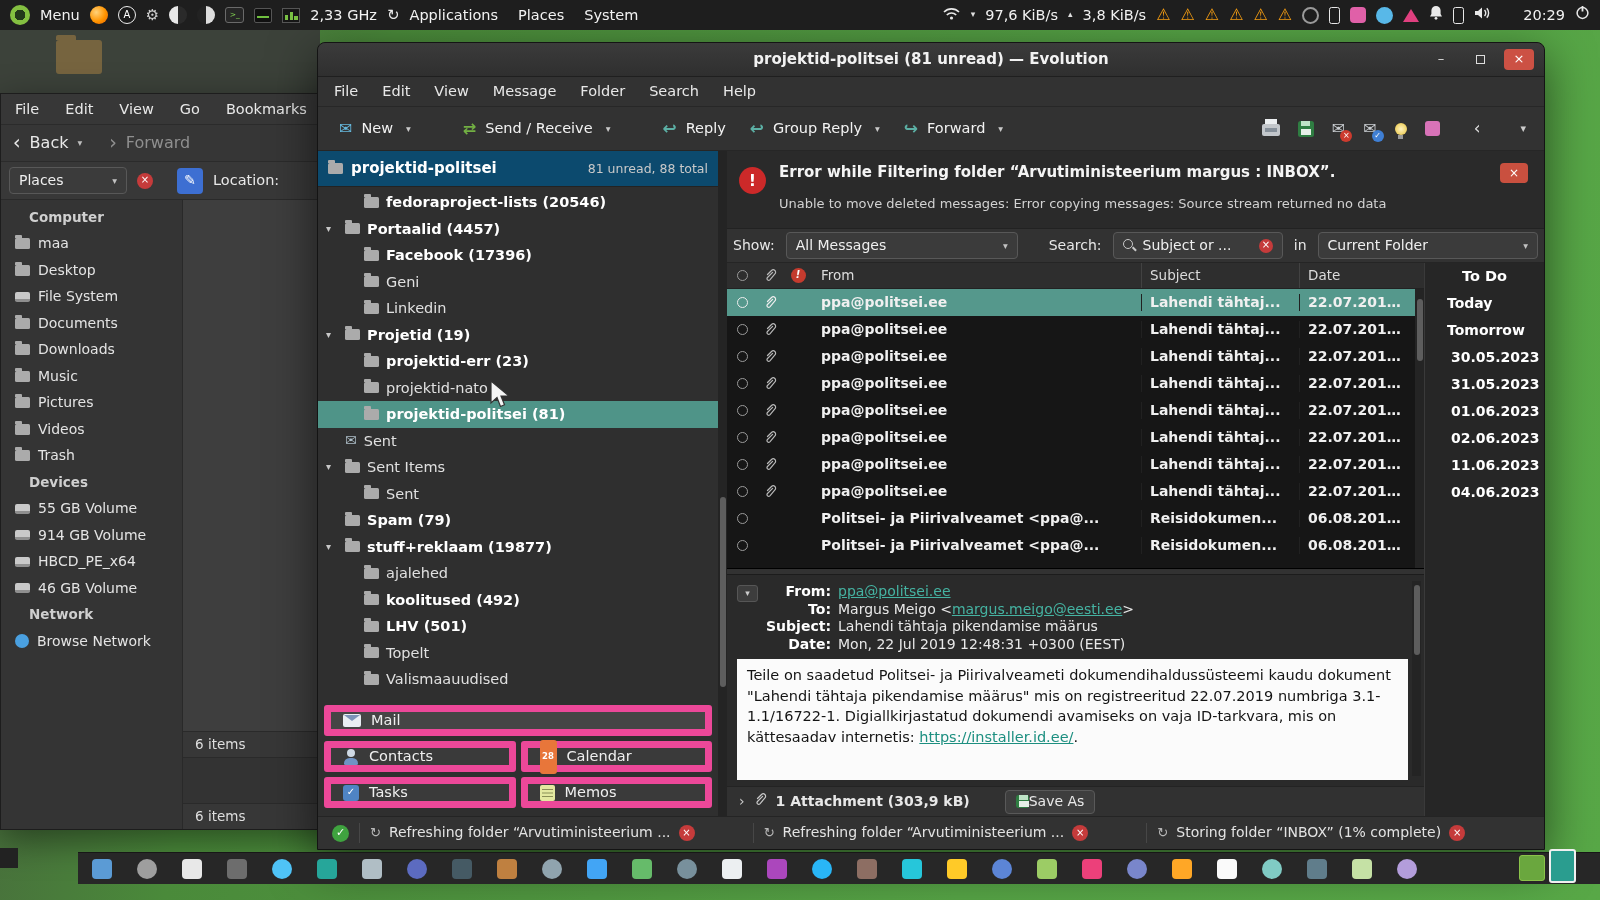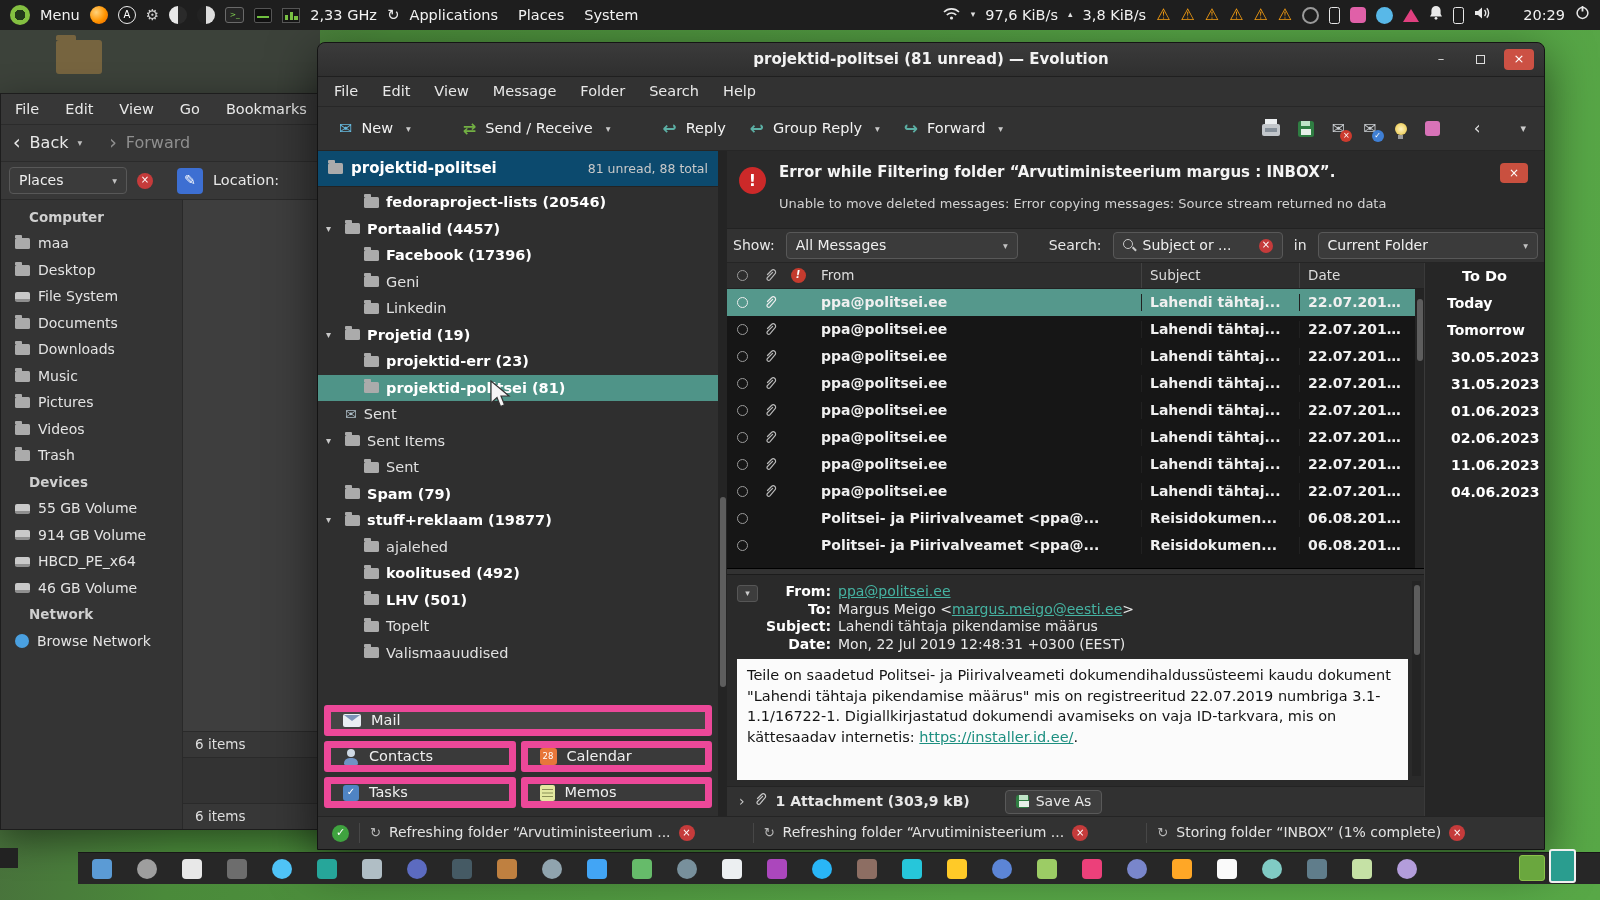--- a/index.html
+++ b/index.html
@@ -133,21 +133,21 @@
 .trow.sel{background:#4f9488}
 .sentic{color:#aebfc9;font-size:14px}
 .fp-nav{padding:5px 6px 8px;display:grid;grid-template-columns:1fr 1fr;gap:5px;flex:0 0 auto}
 .nav-btn{height:31px;background:#3a3a3a;border:7px solid #ec4899;border-radius:3px;display:flex;align-items:center;gap:10px;padding:0 12px;font-size:14.5px;color:#efefef}
 .nav-mail{grid-column:1 / 3;background:#454545}
 .nv-mail{width:18px;height:13px;background:#e9eef3;border-radius:2px;position:relative;flex:0 0 auto}
 .nv-mail::before{content:"";position:absolute;left:1px;top:1px;border-left:8px solid transparent;border-right:8px solid transparent;border-top:6px solid #7b93b8}
 .nv-person{width:16px;height:16px;position:relative;flex:0 0 auto}
 .nv-person::before{content:"";position:absolute;left:4px;top:0;width:8px;height:8px;border-radius:50%;background:#cfd9e4}
 .nv-person::after{content:"";position:absolute;left:1px;top:9px;width:14px;height:7px;border-radius:7px 7px 2px 2px;background:#6f93c4}
-.nv-cal{width:17px;height:17px;background:#e8763a;border-radius:3px;color:#fff;font-size:8.5px;font-weight:normal;display:flex;align-items:center;justify-content:center;flex:0 0 auto}
+.nv-cal{width:17px;height:34px;background:#e8763a;border-radius:3px;color:#fff;font-size:8.5px;font-weight:bold;display:flex;align-items:center;justify-content:center;flex:0 0 auto}
 .nv-task{width:16px;height:16px;background:#4f84c4;border-radius:3px;color:#fff;font-size:10px;display:flex;align-items:center;justify-content:center;flex:0 0 auto}
 .nv-memo{width:15px;height:16px;background:#e3e8a0;border-radius:2px;position:relative;flex:0 0 auto}
 .nv-memo::before{content:"";position:absolute;left:2px;top:4px;width:11px;height:1.5px;background:#8a8f56;box-shadow:0 3.5px 0 #8a8f56,0 7px 0 #8a8f56}
 
 
 .rt{flex:1;display:flex;flex-direction:column;min-width:0}
 .banner{height:78px;background:#2a2a2a;border-bottom:1px solid #222;position:relative;padding:12px 60px 0 52px;flex:0 0 auto}
 .bicon{position:absolute;left:12px;top:16px;width:27px;height:27px;border-radius:50%;background:#cc2929;color:#fff;font-weight:bold;display:flex;align-items:center;justify-content:center;font-size:16px}
 .btitle{font-weight:bold;font-size:15px;color:#f4f4f4;white-space:nowrap;overflow:hidden}
 .bdetail{margin-top:14px;font-size:13px;color:#d2d2d2;white-space:nowrap;overflow:hidden}
@@ -182,21 +182,21 @@
 .ph{padding:8px 24px 6px 0;font-size:14px;line-height:23px;position:relative;flex:0 0 auto}
 .ph-collapse{position:absolute;left:10px;top:10px;width:21px;height:17px;background:#3d3d3d;border:1px solid #565656;border-radius:3px;font-size:9px;color:#ccc;display:flex;align-items:center;justify-content:center}
 .phr{display:flex}
 .phl{width:104px;text-align:right;font-weight:bold;flex:0 0 auto;margin-right:7px;color:#fff}
 .tlink{color:#45b3a2;text-decoration:underline}
 .pbody{flex:1;margin:0 16px 6px 10px;background:#fbfbfb;color:#141414;font-size:14.5px;line-height:1.42;padding:6px 10px;overflow:hidden}
 .pbody .tlink{color:#1d8f80}
 .preview .vsb{position:absolute;right:3px;top:6px;bottom:40px}
 .attach{height:30px;display:flex;align-items:center;gap:9px;padding:0 12px;font-size:14px;border-top:1px solid #232323;background:#313131;flex:0 0 auto;font-weight:bold}
 .exp-ch{font-size:14px;color:#ccc;font-weight:normal}
-.saveas{height:24px;display:flex;align-items:center;gap:7px;background:#3e3e3e;border:1px solid #595959;border-radius:4px;padding:0 10px;margin-left:26px;font-weight:normal}
+.saveas{height:24px;display:flex;align-items:center;gap:0;background:#3e3e3e;border:1px solid #595959;border-radius:4px;padding:0 10px;margin-left:26px;font-weight:normal}
 </style>
 </head>
 <body>
 
 <div id="backdim"></div>
 <div id="deskfolder"></div>
 
 <div id="fm">
   <div class="fm-menubar">
     <span>File</span>
@@ -407,20 +407,24 @@
             <span class="tlabel">Linkedin</span>
           </div>
         <div class="trow b">
             <span class="exp">▾</span>
             <span class="fold"></span>
             <span class="tlabel">Projetid (19)</span>
           </div>
         <div class="trow l2 b">
             <span class="fold"></span>
             <span class="tlabel">projektid-err (23)</span>
+          </div>
+        <div class="trow l2">
+            <span class="fold"></span>
+            <span class="tlabel">projektid-nato</span>
           </div>
         <div class="trow l2 b sel">
             <span class="fold"></span>
             <span class="tlabel">projektid-politsei (81)</span>
           </div>
         <div class="trow">
             <span class="exp"></span>
             <span class="sentic">✉</span>
             <span class="tlabel">Sent</span>
           </div>

